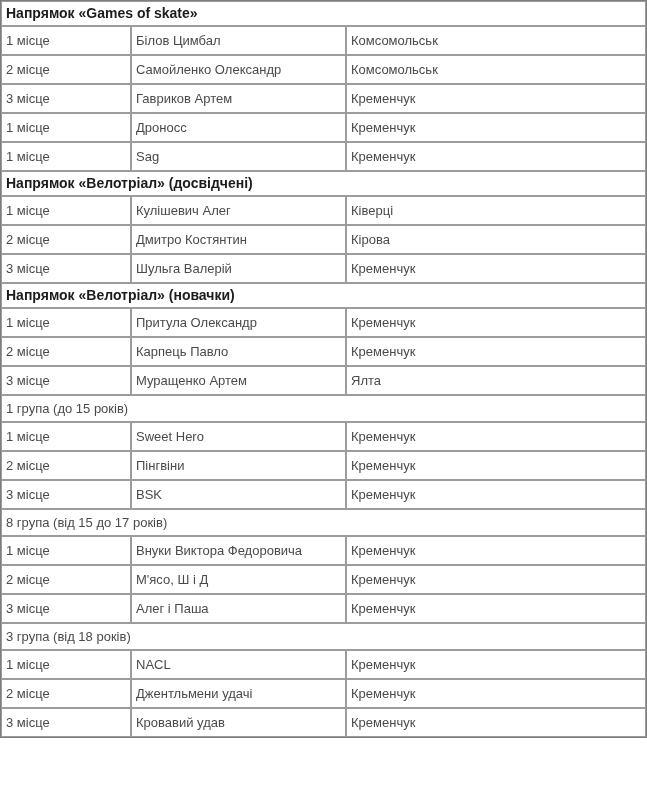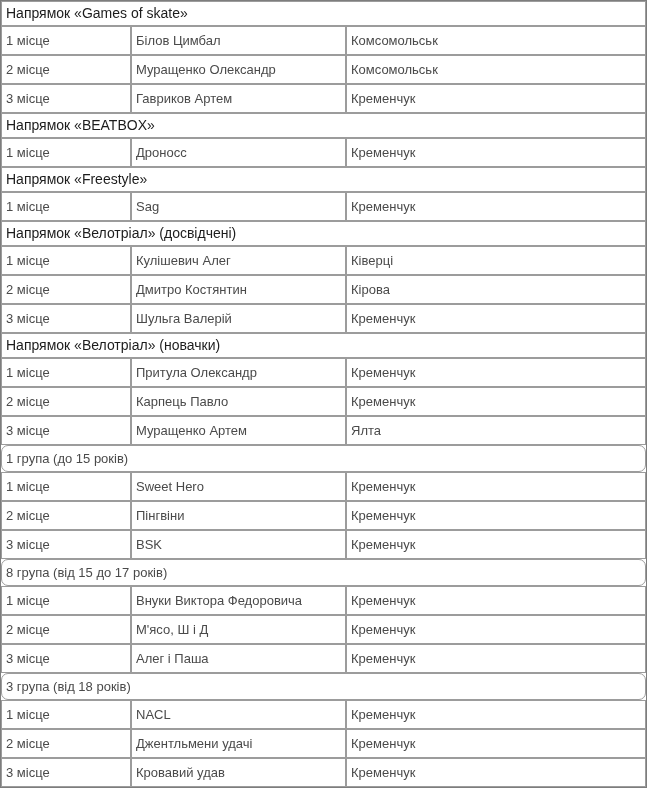--- a/index.html
+++ b/index.html
@@ -32,26 +32,25 @@
     font-size: 13px;
     line-height: 17px;
     color: #4a4a4a;
     padding: 5px 3px 5px 4px;
     font-weight: normal;
   }
   td.cell.section {
     font-size: 14px;
     line-height: 17px;
     color: #1c1c1c;
-    font-weight: normal;
+    font-weight: bold;
     padding: 3px 3px 3px 4px;
   }
   td.cell.group {
     padding: 4px 3px 4px 4px;
-    border-radius: 7px;
   }
   col.c-place { width: 130px; }
   col.c-name  { width: 215px; }
   col.c-city  { width: 300px; }
 </style>
 </head>
 <body>
 
 <div class="page">
   <table class="results">
@@ -64,38 +63,32 @@
         <tr>
           <td colspan="3" class="cell section">Напрямок «Games of skate»</td>
         </tr>
         <tr>
           <td class="cell place">1 місце</td>
           <td class="cell name">Білов Цимбал</td>
           <td class="cell city">Комсомольськ</td>
         </tr>
         <tr>
           <td class="cell place">2 місце</td>
-          <td class="cell name">Муращенко Олександр</td>
+          <td class="cell name">Самойленко Олександр</td>
           <td class="cell city">Комсомольськ</td>
         </tr>
         <tr>
           <td class="cell place">3 місце</td>
           <td class="cell name">Гавриков Артем</td>
           <td class="cell city">Кременчук</td>
         </tr>
         <tr>
-          <td colspan="3" class="cell section">Напрямок «BEATBOX»</td>
-        </tr>
-        <tr>
           <td class="cell place">1 місце</td>
           <td class="cell name">Дроносс</td>
           <td class="cell city">Кременчук</td>
-        </tr>
-        <tr>
-          <td colspan="3" class="cell section">Напрямок «Freestyle»</td>
         </tr>
         <tr>
           <td class="cell place">1 місце</td>
           <td class="cell name">Sag</td>
           <td class="cell city">Кременчук</td>
         </tr>
         <tr>
           <td colspan="3" class="cell section">Напрямок «Велотріал» (досвідчені)</td>
         </tr>
         <tr>

